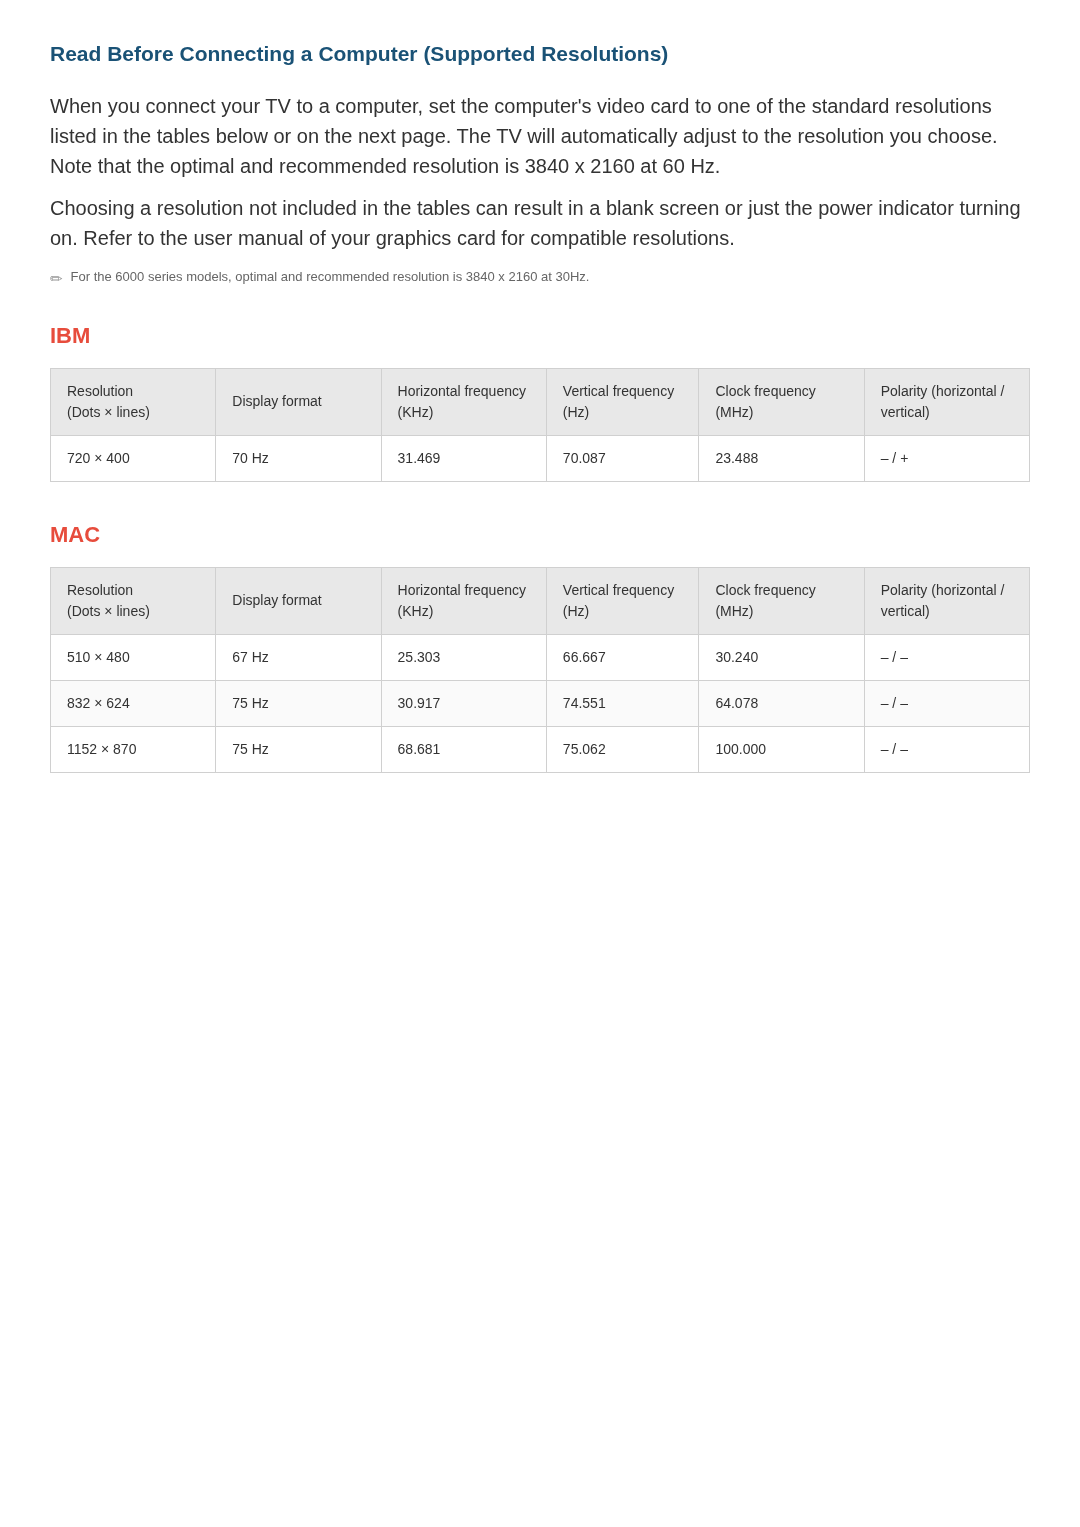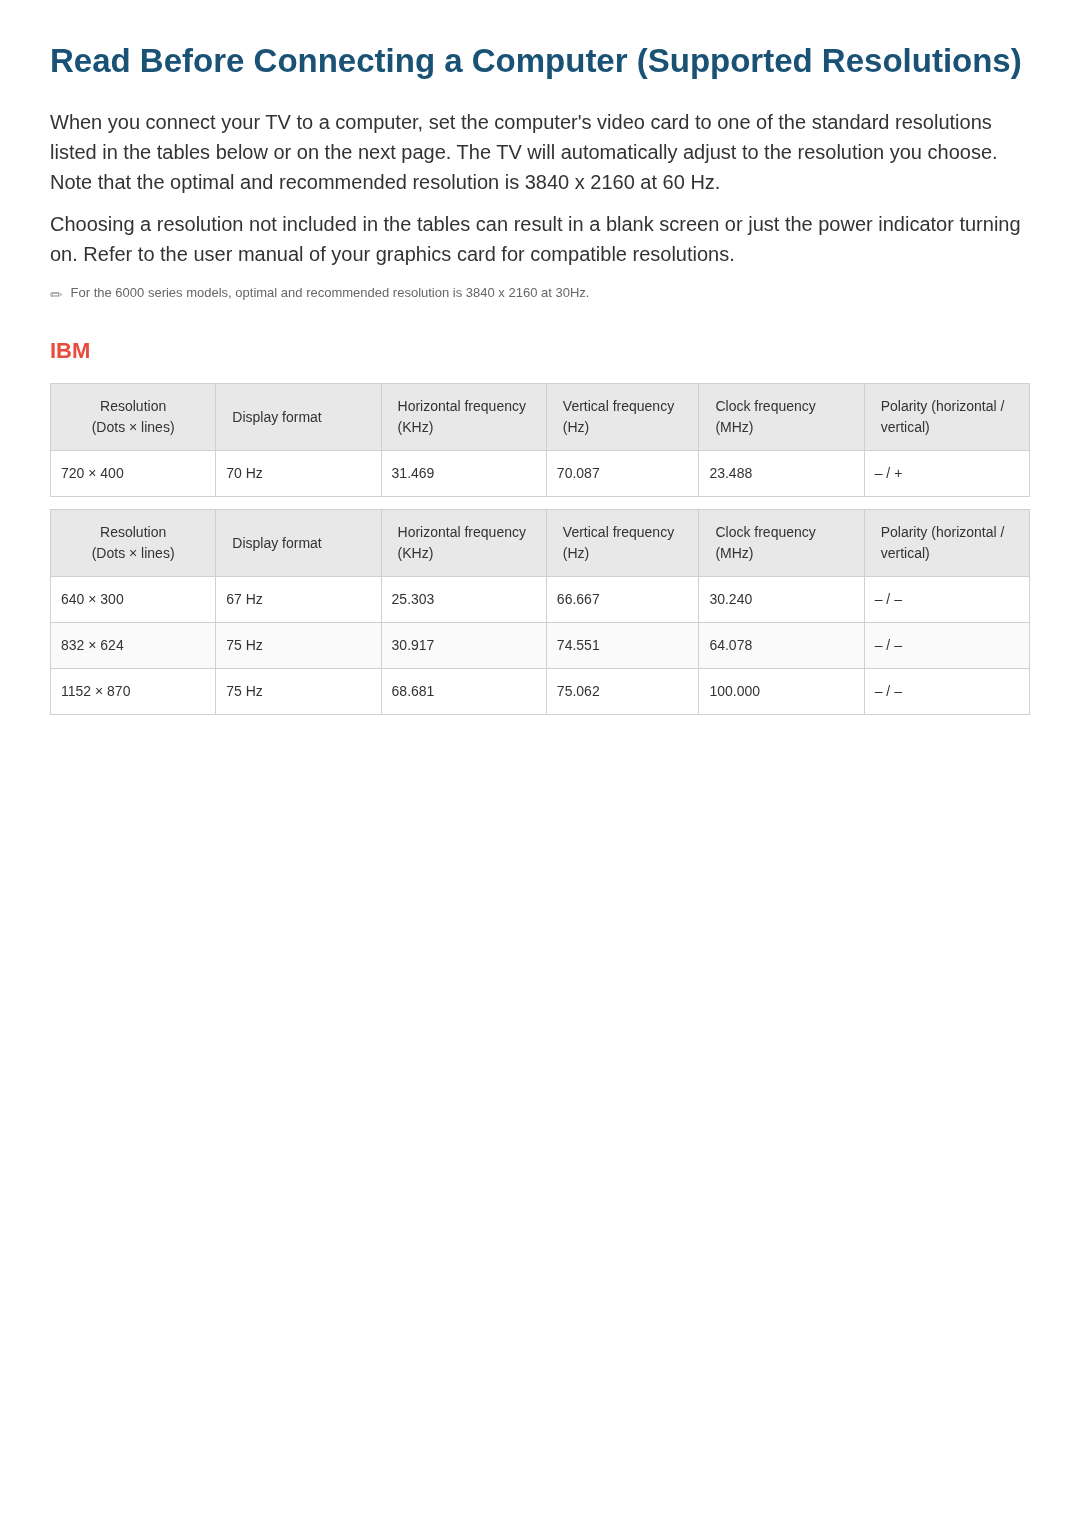--- a/index.html
+++ b/index.html
@@ -12,21 +12,21 @@
       font-family: Arial, sans-serif;
       background: #ffffff;
       color: #333333;
       font-size: 15px;
       line-height: 1.5;
       padding: 40px 50px;
       max-width: 1080px;
     }
 
     h1 {
-      font-size: 33px;
+      font-size: 21px;
       font-weight: bold;
       color: #1a5276;
       margin-bottom: 24px;
       line-height: 1.3;
     }
 
     .intro-text {
       margin-bottom: 12px;
       color: #333;
       font-size: 20px;
@@ -74,35 +74,35 @@
     th {
       padding: 12px 16px;
       text-align: left;
       font-weight: normal;
       color: #333;
       border: 1px solid #d0d0d0;
       vertical-align: middle;
     }
 
     td {
-      padding: 12px 10px;
+      padding: 12px 16px;
       border: 1px solid #d0d0d0;
       color: #333;
       vertical-align: middle;
     }
 
     tbody tr {
       background-color: #ffffff;
     }
 
     tbody tr:nth-child(even) {
       background-color: #fafafa;
     }
 
-    .col-resolution { width: 130px; text-align: center; }
+    .col-resolution { width: 130px; }
     .col-display { width: 130px; }
     .col-horizontal { width: 130px; }
     .col-vertical { width: 120px; }
     .col-clock { width: 130px; }
     .col-polarity { width: 130px; }
   </style>
 </head>
 <body>
 
 <h1>Read Before Connecting a Computer (Supported Resolutions)</h1>
@@ -135,34 +135,35 @@
           <td>31.469</td>
           <td>70.087</td>
           <td>23.488</td>
           <td>– / +</td>
         </tr>
       </tbody>
   </table>
 </div>
 
 <div>
+  <h2 class="section-title mac">MAC</h2>
   <table>
     <thead>
       <tr>
         <th class="col-resolution">Resolution<br>(Dots × lines)</th>
         <th class="col-display">Display format</th>
         <th class="col-horizontal">Horizontal frequency (KHz)</th>
         <th class="col-vertical">Vertical frequency (Hz)</th>
         <th class="col-clock">Clock frequency (MHz)</th>
         <th class="col-polarity">Polarity (horizontal / vertical)</th>
       </tr>
     </thead>
     <tbody id="mac-tbody">
     <tr>
-          <td>640 × 300</td>
+          <td>510 × 480</td>
           <td>67 Hz</td>
           <td>25.303</td>
           <td>66.667</td>
           <td>30.240</td>
           <td>– / –</td>
         </tr>
         <tr>
           <td>832 × 624</td>
           <td>75 Hz</td>
           <td>30.917</td>

